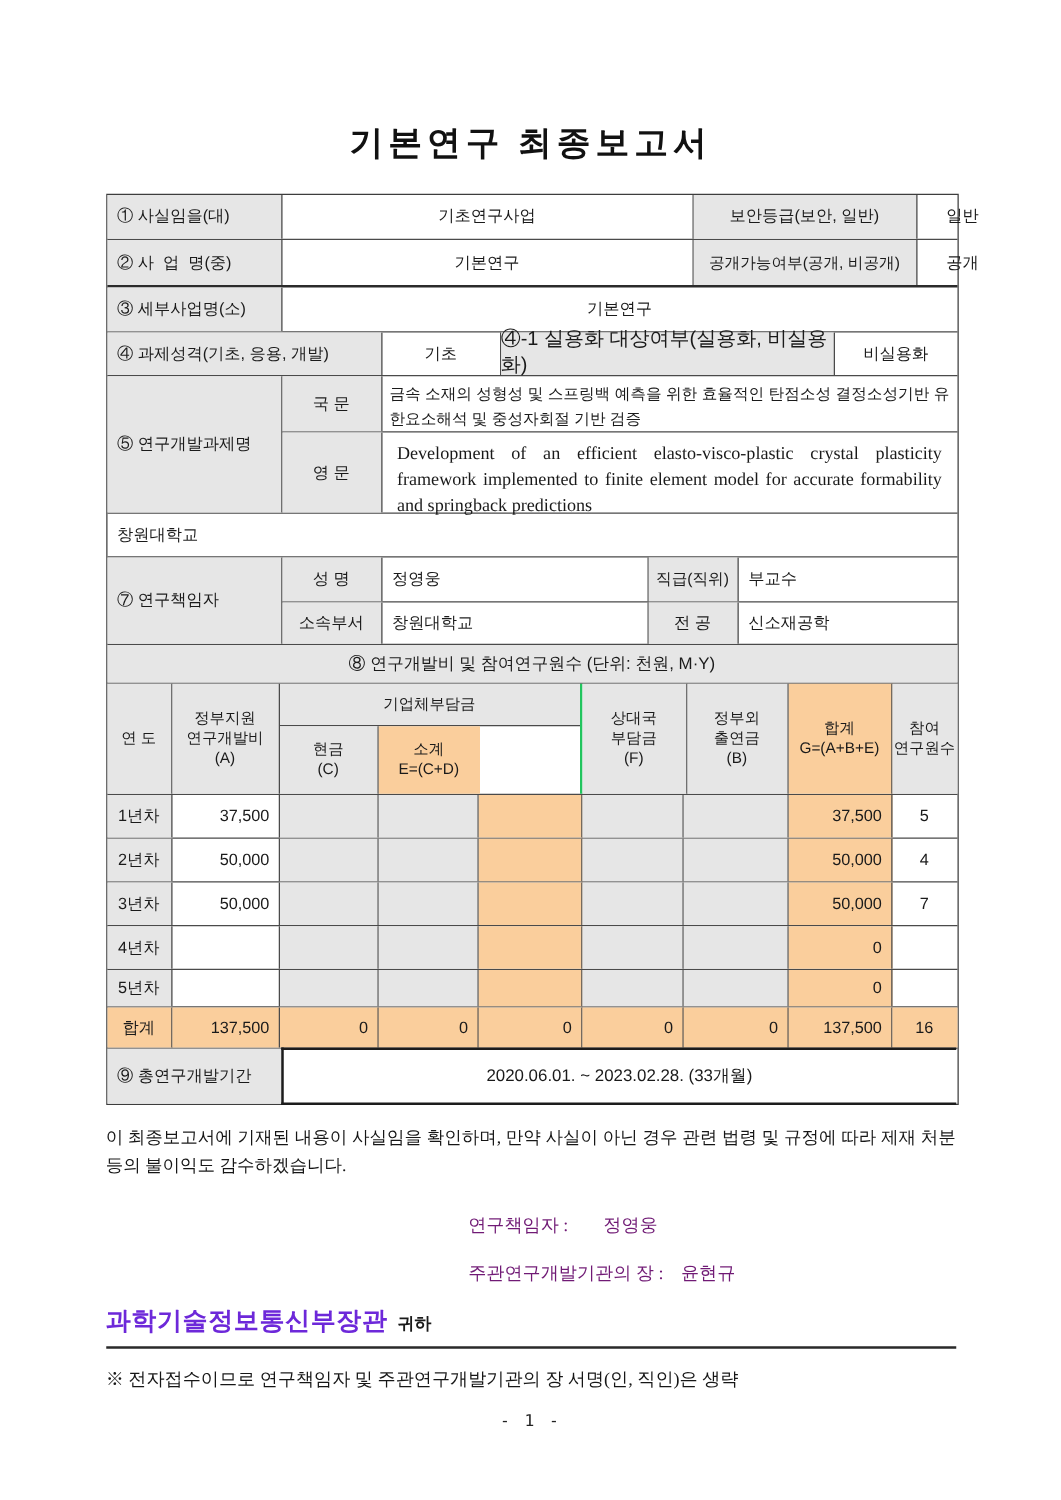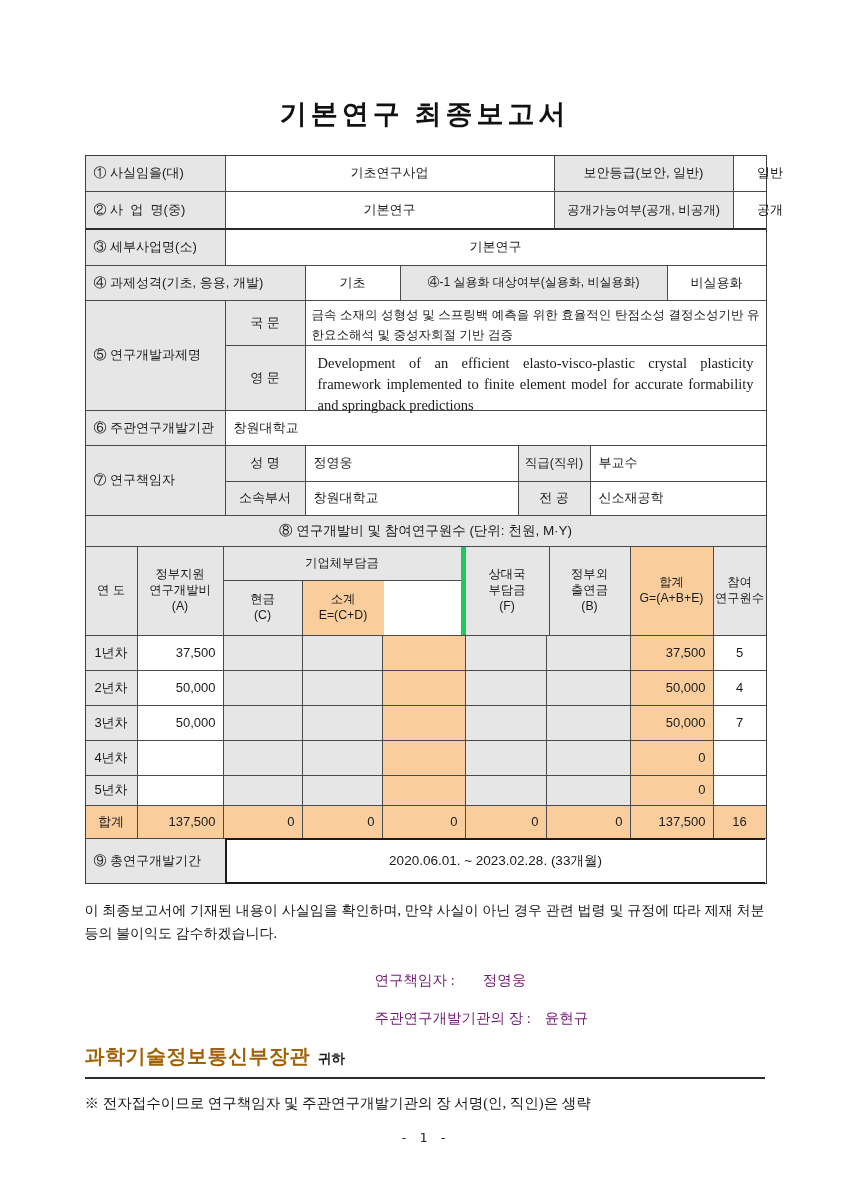--- a/index.html
+++ b/index.html
@@ -87,21 +87,21 @@
   .sig-row.first{margin-top:26px;}
   .sig-row.second{margin-top:19px;}
   .sig-name{margin-left:28px;}
   .recipient{
     margin-top:15px;
     border-bottom:2px solid #2a2a2a;
     padding-bottom:7px;
     display:flex;align-items:baseline;
   }
   .recipient-title{
-    font-size:20px;font-weight:bold;color:#a16207;
+    font-size:20px;font-weight:bold;color:#6d28d9;
     letter-spacing:0.5px;
   }
   .recipient-hon{font-size:13.5px;margin-left:8px;font-weight:bold;}
   .note{
     margin-top:15px;
     font-family:"Liberation Serif","DejaVu Serif",serif;
     font-size:14.5px;color:#161616;
   }
   .footer-page{
     position:absolute;left:0;right:0;bottom:55px;
@@ -141,40 +141,39 @@
       </div>
 
       <div class="r" style="height:35px">
         <div class="c gray left w140">③ 세부사업명(소)</div>
         <div class="c w540">기본연구</div>
       </div>
 
       <div class="r" style="height:34px">
         <div class="c gray left w220">④ 과제성격(기초, 응용, 개발)</div>
         <div class="c w95">기초</div>
-        <div class="c gray w267" style="font-size:12px">④-1 실용화 대상여부(실용화, 비실용화)</div>
+        <div class="c gray w267" style="font-size:16px">④-1 실용화 대상여부(실용화, 비실용화)</div>
         <div class="c w98">비실용화</div>
       </div>
 
       <div class="r" style="height:109px">
         <div class="c gray left w140">⑤ 연구개발과제명</div>
         <div class="stack w540">
           <div class="sr" style="height:44px">
             <div class="c gray w80" style="height:100%">국 문</div>
             <div class="c w460 kor-title" style="height:100%">금속 소재의 성형성 및 스프링백 예측을 위한 효율적인 탄점소성 결정소성기반 유한요소해석 및 중성자회절 기반 검증</div>
           </div>
           <div class="sr" style="height:64px">
             <div class="c gray w80" style="height:100%">영 문</div>
             <div class="c w460 eng-title" style="height:100%">Development of an efficient elasto-visco-plastic crystal plasticity framework implemented to finite element model for accurate formability and springback predictions</div>
           </div>
         </div>
       </div>
 
       <div class="r" style="height:34px">
-        <div class="c gray left w140">⑥ 주관연구개발기관</div>
         <div class="c left w540">창원대학교</div>
       </div>
 
       <div class="r" style="height:69px">
         <div class="c gray left w140">⑦ 연구책임자</div>
         <div class="stack w540">
           <div class="sr" style="height:35px">
             <div class="c gray w80" style="height:100%">성 명</div>
             <div class="c left w213" style="height:100%">정영웅</div>
             <div class="c gray w72" style="height:100%;font-size:12.5px">직급(직위)</div>
@@ -191,21 +190,21 @@
 
       <div class="r" style="height:30px">
         <div class="c gray w680" style="font-size:13.5px">⑧ 연구개발비 및 참여연구원수 (단위: 천원, M·Y)</div>
       </div>
 
       <div class="r" style="height:88px">
         <div class="c gray w52 hdr">연 도</div>
         <div class="c gray w86 hdr pre">정부지원
 연구개발비
 (A)</div>
-        <div class="stack w242" style="border-right:5px solid #22c55e;box-sizing:border-box">
+        <div class="stack w242" style="border-right:2px solid #22c55e;box-sizing:border-box">
           <div class="sr" style="height:33px">
             <div class="c gray hdr" style="width:100%;height:100%;border-right:none">기업체부담금</div>
           </div>
           <div class="sr" style="height:54px">
             <div class="c gray w79 hdr pre" style="height:100%">현금
 (C)</div>
             <div class="c orange hdr pre" style="height:100%;width:81px">소계
 E=(C+D)</div>
           </div>
         </div>

